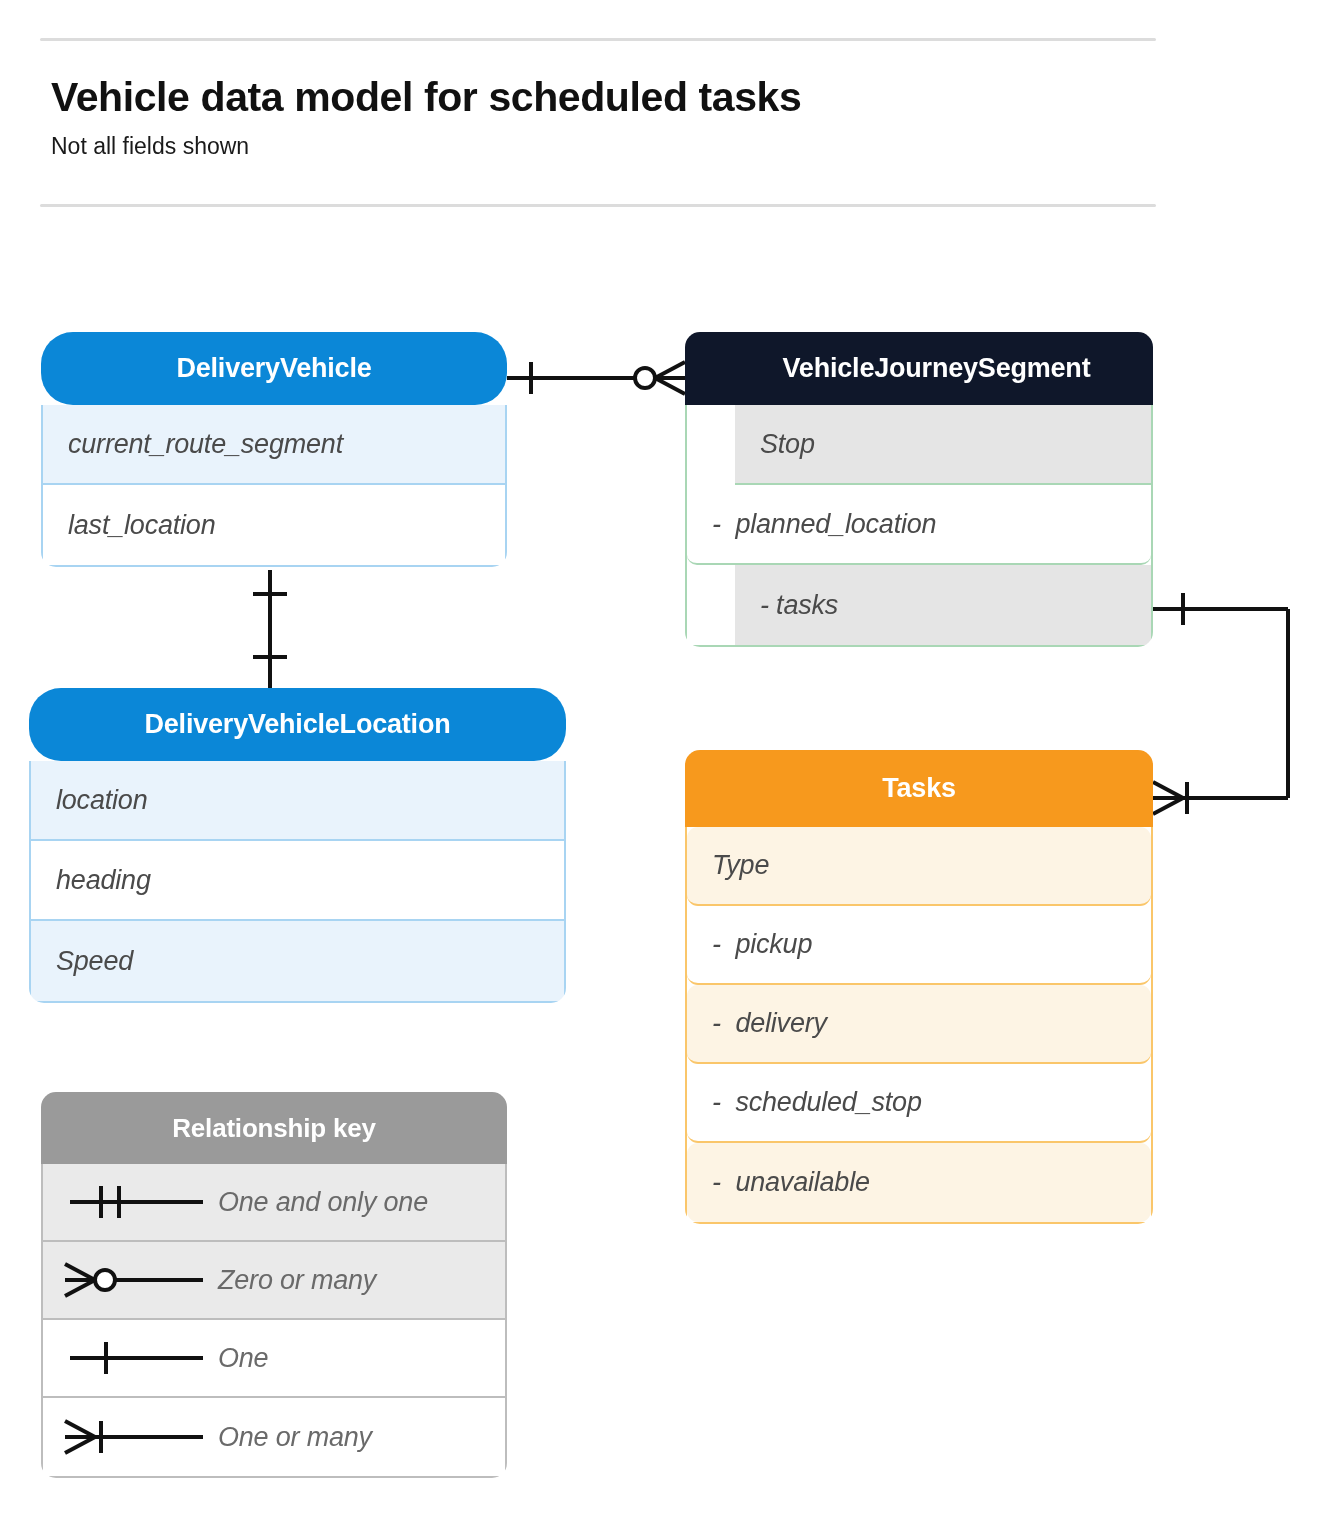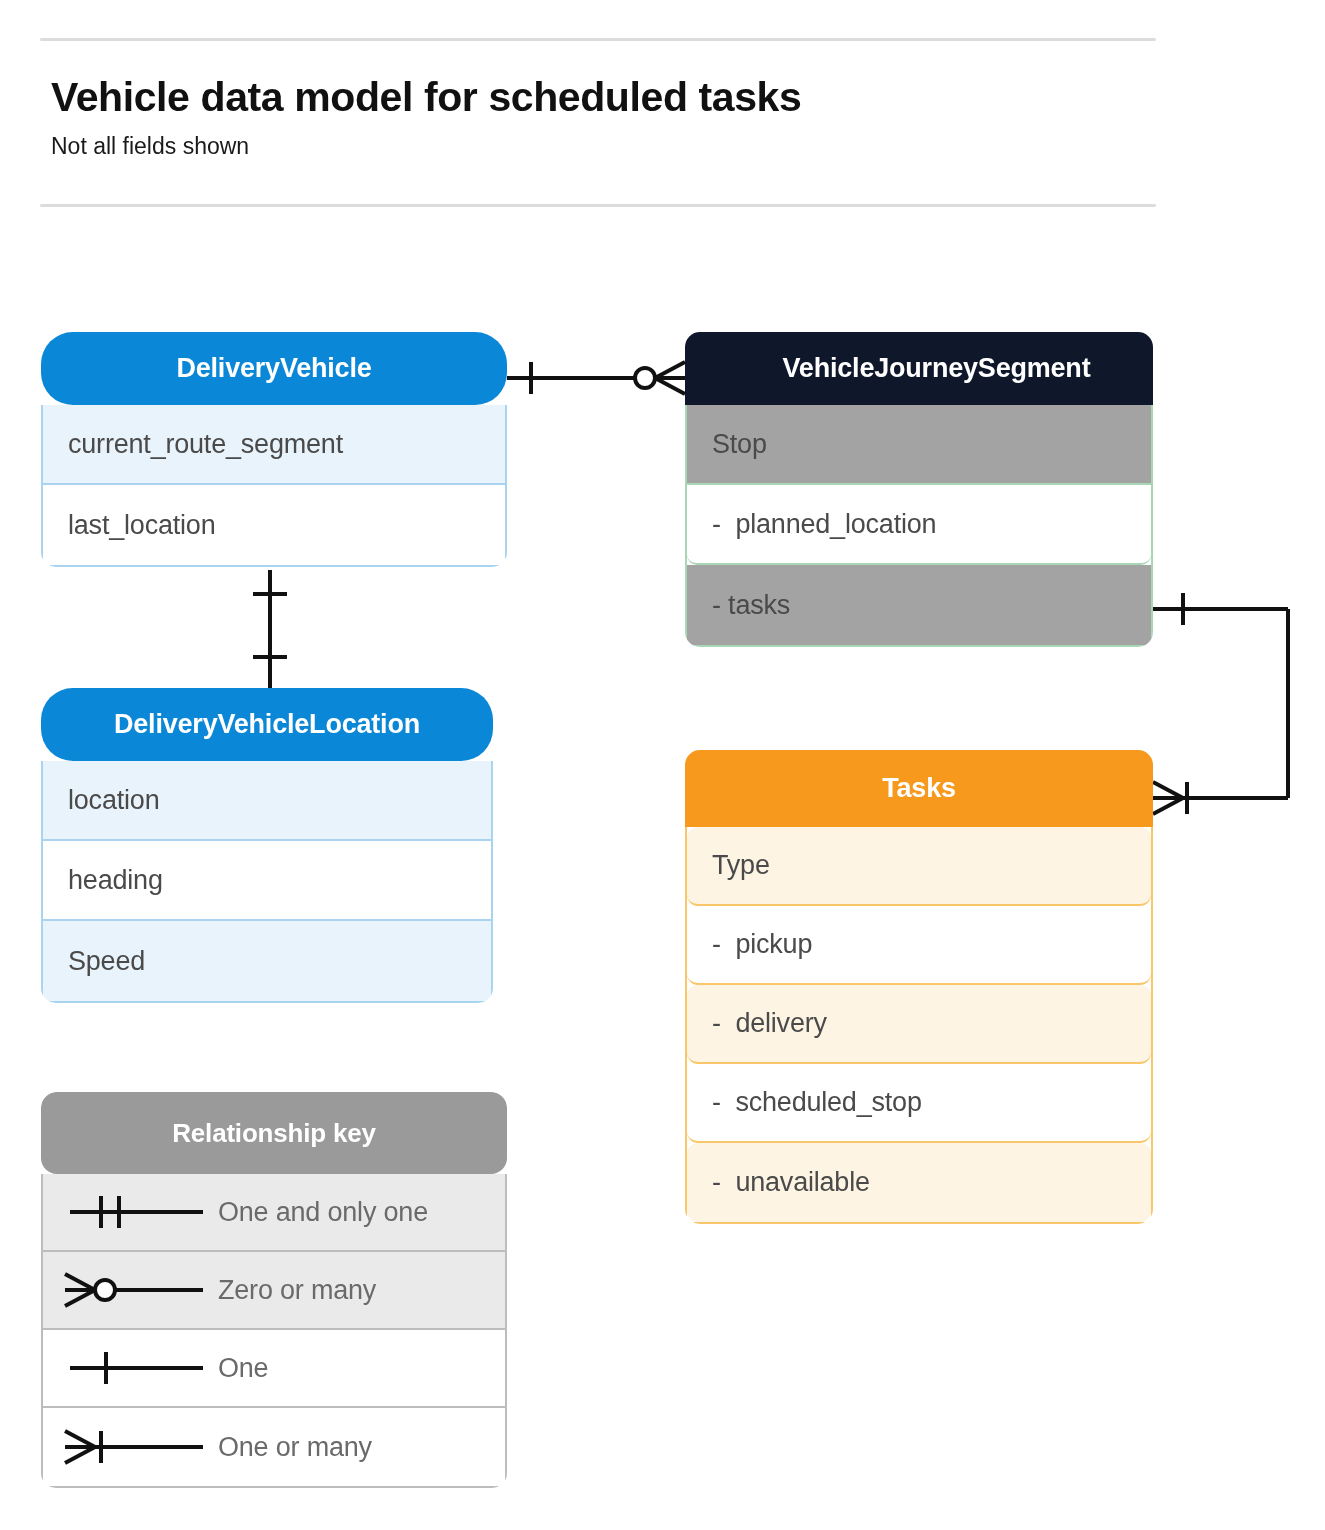--- a/index.html
+++ b/index.html
@@ -74,35 +74,36 @@
   .row {
     box-sizing: border-box;
     display: flex;
     align-items: center;
     font-size: 27px;
     color: #4a4a4a;
     padding-left: 25px;
     border-bottom: 2px solid;
     letter-spacing: -0.2px;
     white-space: pre;
+    font-style: italic;
   }
   .row:last-child { border-bottom: none; }
 
   
   .theme-blue .entity-header { background: #0b87d7; border-radius: 32px; }
   .theme-blue .entity-rows { border-color: #a8d4f2; }
   .theme-blue .row { border-bottom-color: #a8d4f2; }
   .theme-blue .row.alt { background: #e9f3fc; }
   .theme-blue .row.plain { background: #ffffff; }
 
   
   .theme-green .entity-header { background: #0f172a; padding-left: 35px; }
   .theme-green .entity-rows { border-color: #a9d7b5; }
   .theme-green .row { border-bottom-color: #a9d7b5; }
-  .theme-green .row.alt { background: #a3a3a3; }
+  .theme-green .row.alt { background: #e5e5e5; margin-left: 48px; }
   .theme-green .row.plain { background: #ffffff; border-radius: 10px; }
 
   
   .theme-orange .entity-header { background: #f7991d; }
   .theme-orange .entity-rows { border-color: #fac66a; }
   .theme-orange .row { border-bottom-color: #fac66a; border-radius: 11px; }
   .theme-orange .row.alt { background: #fdf4e4; }
   .theme-orange .row.plain { background: #ffffff; }
 
   
@@ -114,30 +115,30 @@
 
   
   #entity-delivery-vehicle { left: 41px;  top: 332px; width: 466px; }
   #entity-delivery-vehicle .entity-header { height: 73px; }
   #entity-delivery-vehicle .row { height: 80px; }
 
   #entity-vehicle-journey-segment { left: 685px; top: 332px; width: 468px; }
   #entity-vehicle-journey-segment .entity-header { height: 73px; }
   #entity-vehicle-journey-segment .row { height: 80px; }
 
-  #entity-delivery-vehicle-location { left: 41px; top: 688px; width: 452px; }
+  #entity-delivery-vehicle-location { left: 29px; top: 688px; width: 537px; }
   #entity-delivery-vehicle-location .entity-header { height: 73px; }
   #entity-delivery-vehicle-location .row { height: 80px; }
 
   #entity-tasks { left: 685px; top: 750px; width: 468px; }
   #entity-tasks .entity-header { height: 77px; }
   #entity-tasks .row { height: 79px; }
 
   #legend-box { left: 41px; top: 1092px; width: 466px; }
-  #legend-box .entity-header { height: 82px; font-size: 26px; border-radius: 16px; }
+  #legend-box .entity-header { height: 72px; font-size: 26px; }
   #legend-box .row { height: 78px; padding-left: 0; }
 
   .legend-row-inner {
     display: flex;
     align-items: center;
     width: 100%;
     height: 100%;
   }
   .legend-icon {
     width: 175px;

